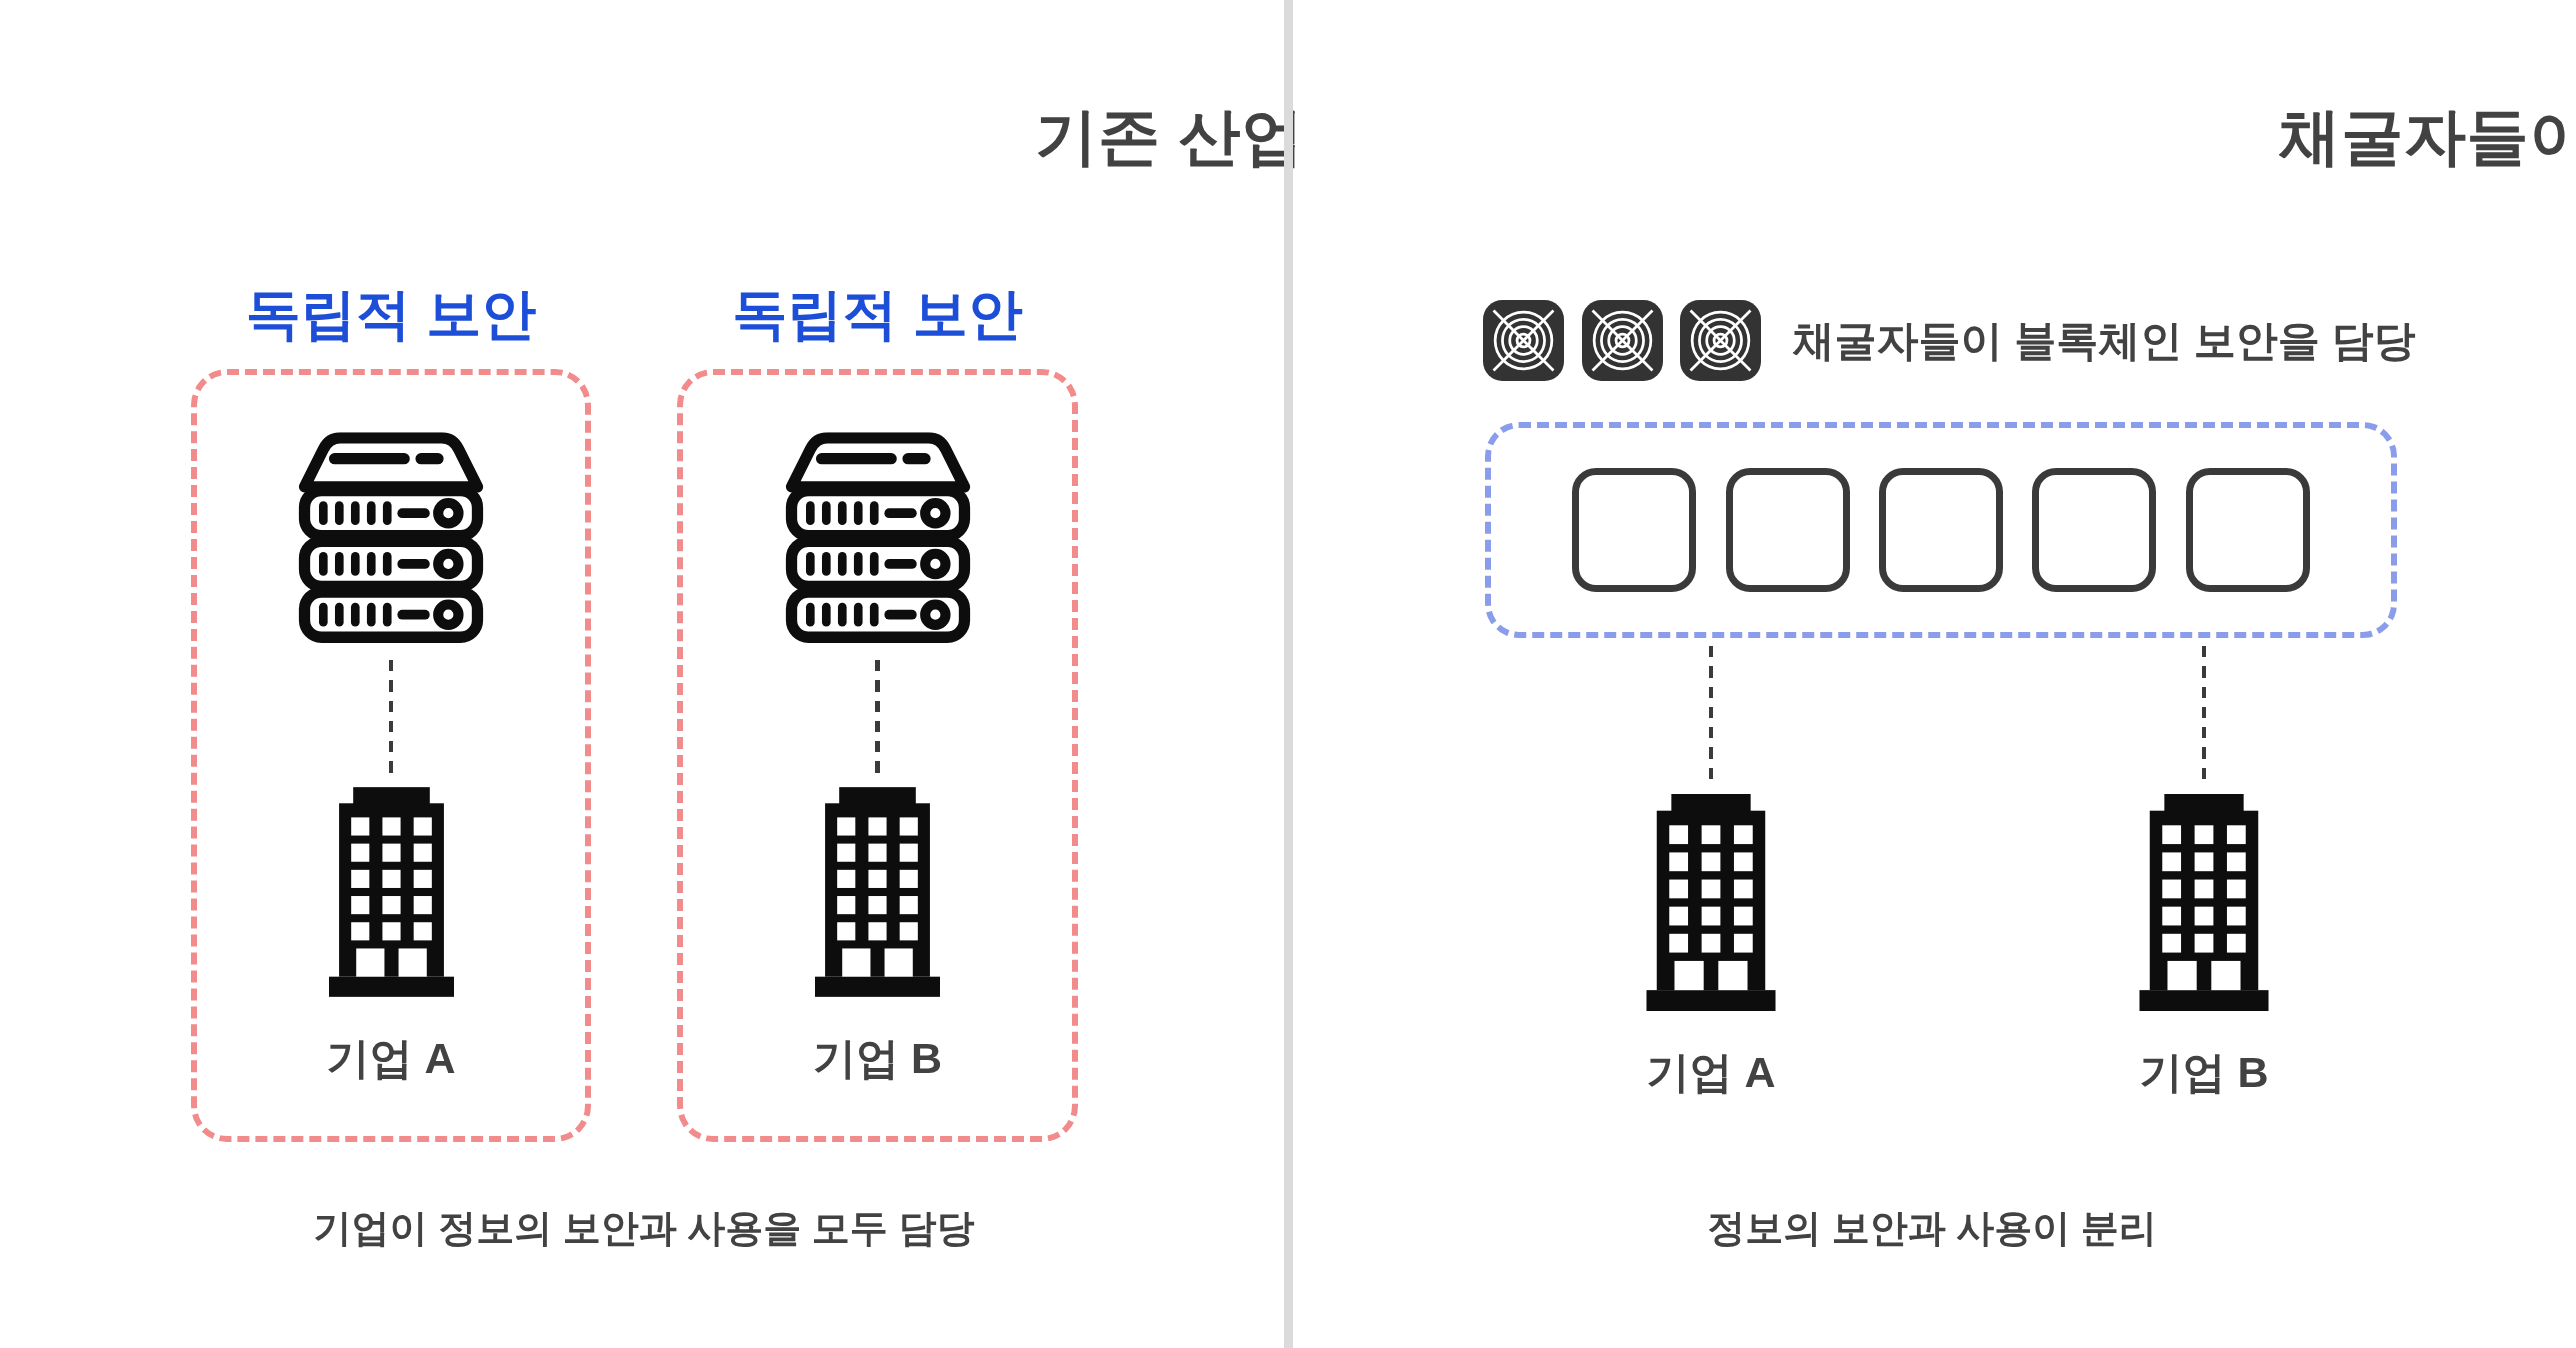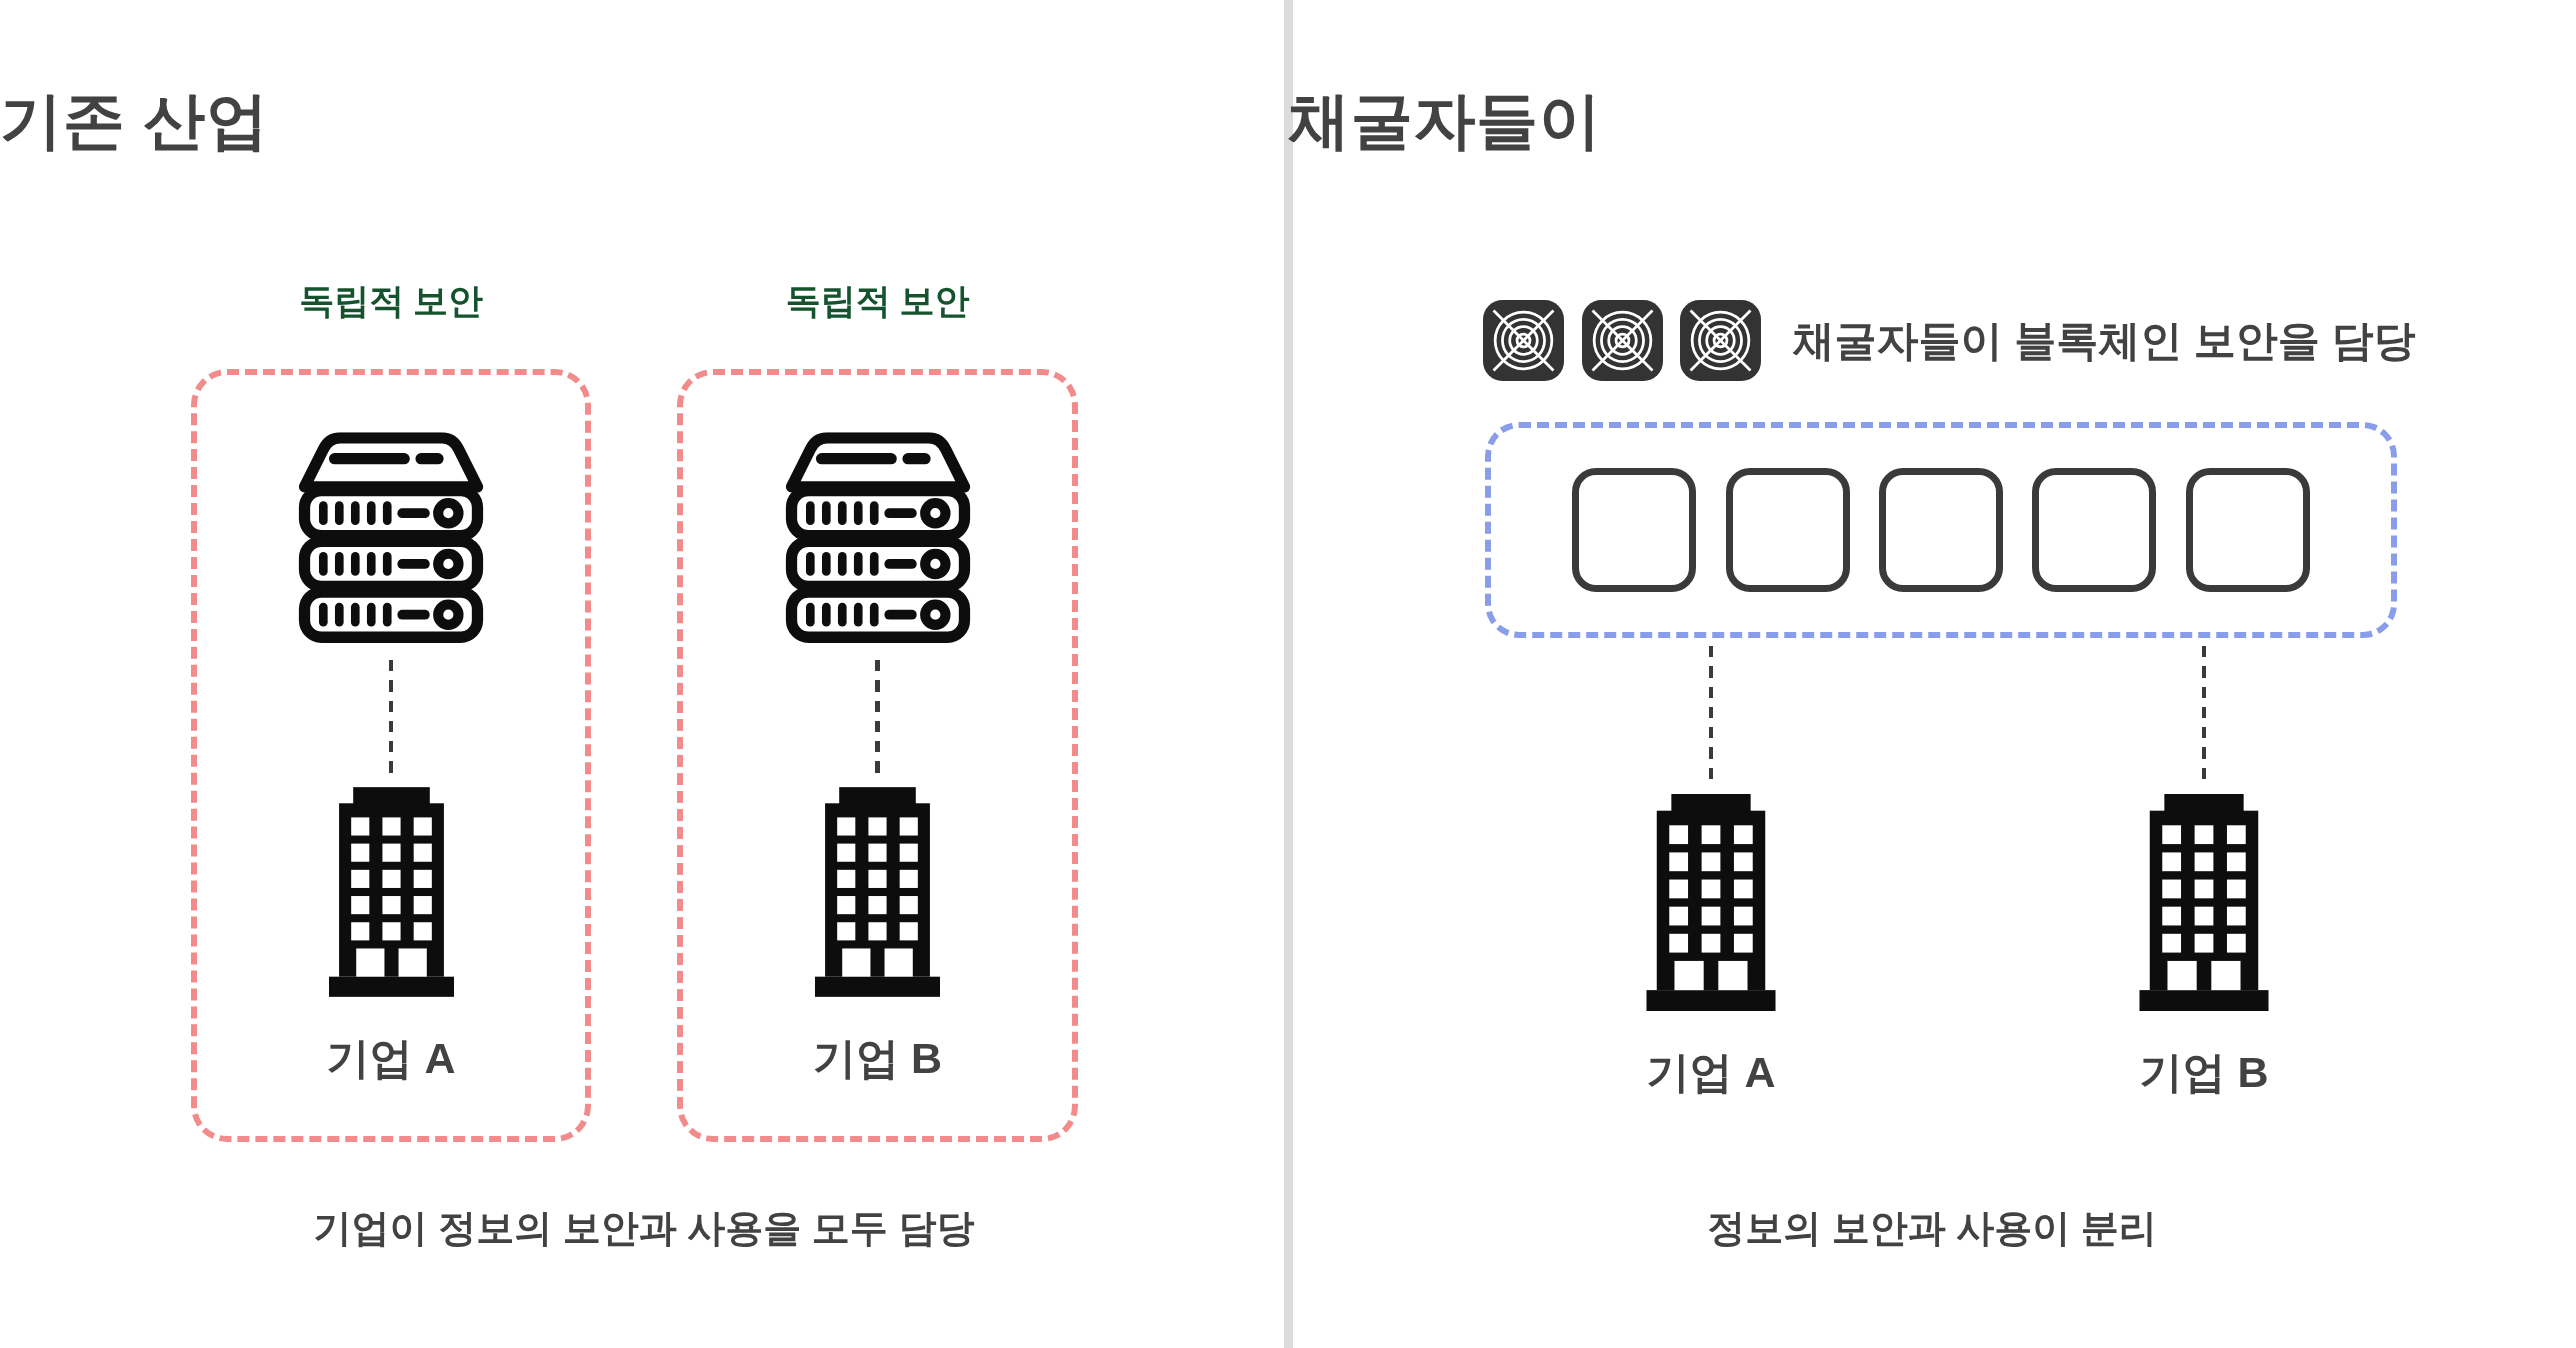--- a/index.html
+++ b/index.html
@@ -23,36 +23,35 @@
   .divider {
     position: absolute;
     left: 1284px; top: 0;
     width: 9px; height: 100%;
     background: #DBDBDB;
   }
 
   .panel-title {
     position: absolute;
     top: 79px; left: 0; width: 100%;
-    margin: 0;
-    text-align: left;
+    margin: 16px;
+    text-align: right;
     font-size: 62px;
     font-weight: 800;
     letter-spacing: 0.7px;
     color: #424242;
   }
 
   .sec-label {
     position: absolute;
     top: 278px;
     text-align: center;
-    font-size: 35px;
+    font-size: 55px;
     font-weight: 700;
-    color: #14532d;
-    font-family: Liberation Serif, serif;
+    color: #1d4ed8;
   }
   .sec-label.a { left: 191px; width: 400px; }
   .sec-label.b { left: 677px; width: 401px; }
 
   .sec-box {
     position: absolute;
     top: 369px;
     width: 400px; height: 773px;
     box-sizing: border-box;
     border: 6.3px dashed #F28B8B;

